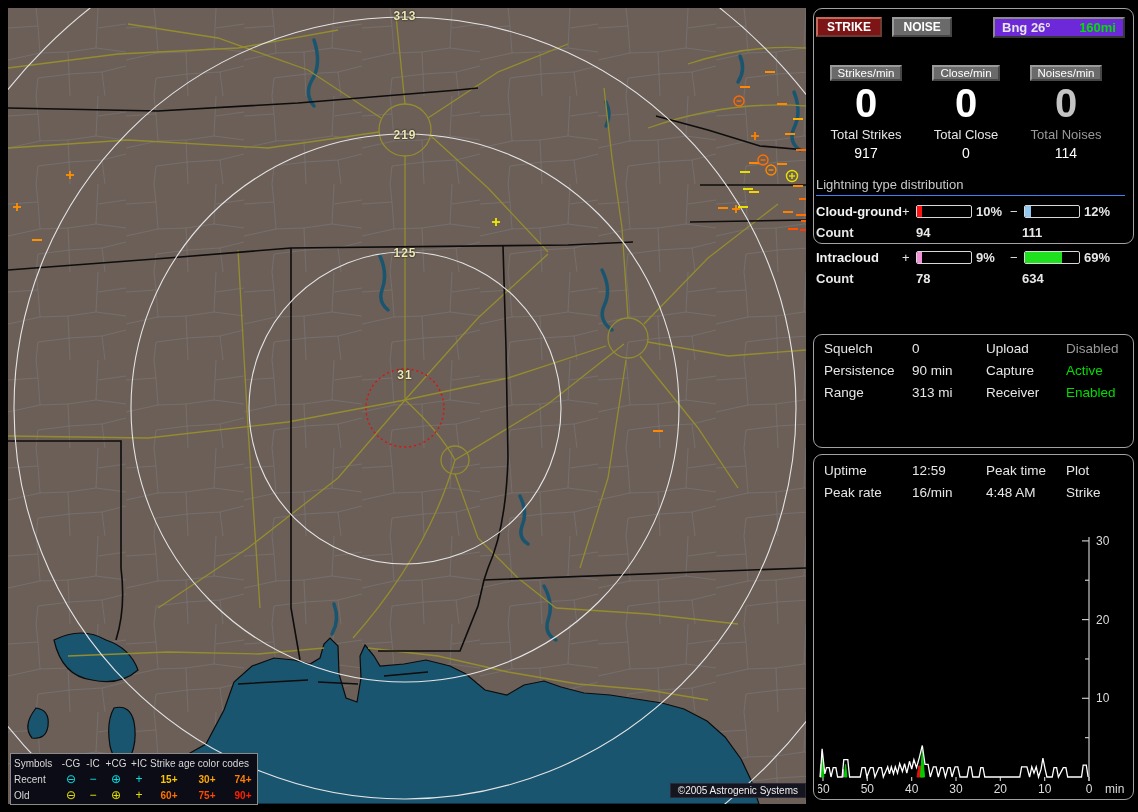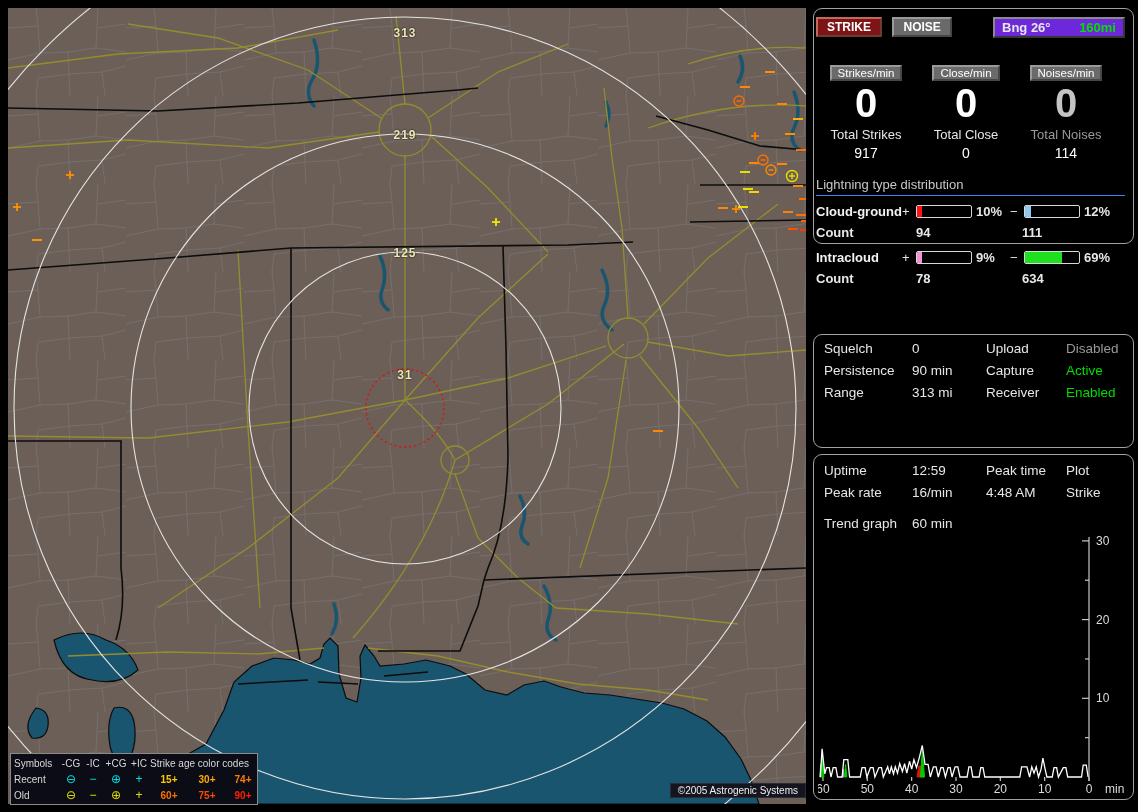--- a/index.html
+++ b/index.html
@@ -242,21 +242,21 @@
         </g>
         <g transform="translate(488,214)" stroke="#f0e800" fill="none">
           <line x1="-4" y1="0" x2="4" y2="0" stroke-width="1.8"></line>
           <line x1="0" y1="-4" x2="0" y2="4" stroke-width="1.8"></line>
         </g>
         <g transform="translate(650,423)" stroke="#ff8800" fill="none">
           <line x1="-5" y1="0" x2="5" y2="0" stroke-width="2"></line>
         </g>
       </g>
   </svg>
-  <span class="ring-label" style="left:397px;top:18px">313</span>
+  <span class="ring-label" style="left:397px;top:1px">313</span>
   <span class="ring-label" style="left:397px;top:120px">219</span>
   <span class="ring-label" style="left:397px;top:238px">125</span>
   <span class="ring-label" style="left:397px;top:360px">31</span>
 
   <div id="legend">
     <span class="hdr">Symbols</span>
     <span class="hdr" style="text-align:center">-CG</span>
     <span class="hdr" style="text-align:center">-IC</span>
     <span class="hdr" style="text-align:center">+CG</span>
     <span class="hdr" style="text-align:center">+IC</span>
@@ -378,24 +378,20 @@
 <div id="box3" class="pbox">
   <div class="stat-grid">
     <span>Uptime</span>
     <span>12:59</span>
     <span>Peak time</span>
     <span>Plot</span>
     <span>Peak rate</span>
     <span>16/min</span>
     <span>4:48 AM</span>
     <span>Strike</span>
-  </div>
-  <div id="trend-row">
-    <span>Trend graph</span>
-    <span>60 min</span>
   </div>
   <svg id="trend-svg" width="312" height="264">
       <line x1="271" y1="6" x2="271" y2="250" stroke="#c8c8c8" stroke-width="1.2"></line>
       <line x1="264" y1="167.3" x2="271" y2="167.3" stroke="#c8c8c8" stroke-width="1.2"></line>
       <text x="278" y="171.3" fill="#dcdcdc" font-size="12">10</text>
       <line x1="264" y1="88.6" x2="271" y2="88.6" stroke="#c8c8c8" stroke-width="1.2"></line>
       <text x="278" y="92.6" fill="#dcdcdc" font-size="12">20</text>
       <line x1="264" y1="9.900000000000006" x2="271" y2="9.900000000000006" stroke="#c8c8c8" stroke-width="1.2"></line>
       <text x="278" y="13.900000000000006" fill="#dcdcdc" font-size="12">30</text>
       <line x1="267" y1="206.65" x2="271" y2="206.65" stroke="#c8c8c8" stroke-width="1.2"></line>

